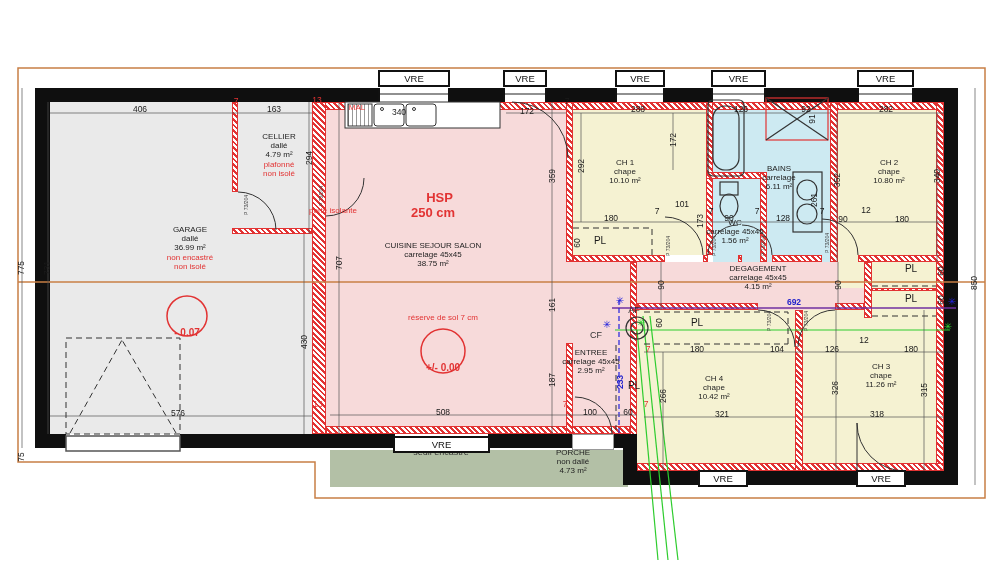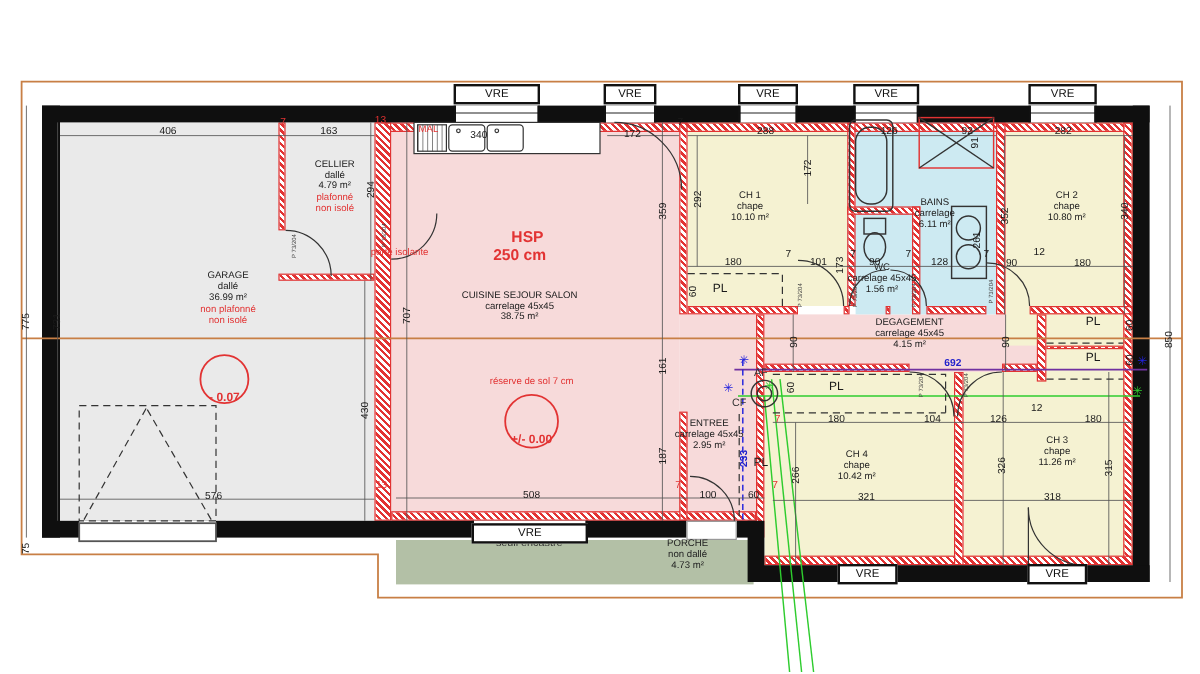--- a/index.html
+++ b/index.html
@@ -212,21 +212,21 @@
         <path d="M644,344 H788"></path>
       <path d="M616,345 V430"></path>
     </g>
   </svg>
 
   <div id="labels">
       <div class="room" style="left: 190px; top: 248px;">
         <span class="rt rs">GARAGE</span>
         <span class="rs">dallé</span>
         <span class="rs">36.99 m²</span>
-        <span class="rs red">non plafonné</span>
+        <span class="rs red">non encastré</span>
         <span class="rs red">non isolé</span>
       </div>
       <div class="room" style="left: 279px; top: 155px;">
         <span class="rt rs">CELLIER</span>
         <span class="rs">dallé</span>
         <span class="rs">4.79 m²</span>
         <span class="rs red">plafonné</span>
         <span class="rs red">non isolé</span>
       </div>
       <div class="room" style="left: 433px; top: 255px;">
@@ -281,21 +281,21 @@
       </div>
       <span class="ann red lg" style="left: 433px; top: 198px; padding-left: 13px;">HSP</span>
       <span class="ann red lg" style="left: 433px; top: 213px;">250 cm</span>
       <span class="ann red sm" style="left: 443px; top: 318px;">réserve de sol 7 cm</span>
       <span class="ann lvl" style="left: 187px; top: 316px;">- 0.07</span>
       <span class="ann lvl" style="left: 443px; top: 351px;">+/- 0.00</span>
       <span class="ann red sm" style="left: 333px; top: 211px;">porte isolante</span>
       <span class="ann red sm" style="left: 357px; top: 108px;">MAL</span>
       <span class="ann md" style="left: 441px; top: 453px;">seuil encastré</span>
       <span class="ann md" style="left: 634px; top: 311px;">AF</span>
-      <span class="ann md" style="left: 616px; top: 336px;">CF</span>
+      <span class="ann md" style="left: 596px; top: 336px;">CF</span>
       <span class="dim" style="left: 140px; top: 109px;">406</span>
       <span class="dim" style="left: 274px; top: 109px;">163</span>
       <span class="dim red" style="left: 236px; top: 101px;">7</span>
       <span class="dim red" style="left: 317px; top: 100px;">13</span>
       <span class="dim" style="left: 399px; top: 112px;">340</span>
       <span class="dim" style="left: 527px; top: 111px;">172</span>
       <span class="dim" style="left: 567px; top: 101px;">7</span>
       <span class="dim" style="left: 638px; top: 109px;">288</span>
       <span class="dim" style="left: 741px; top: 109px;">126</span>
       <span class="dim" style="left: 806px; top: 109px;">92</span>
@@ -307,21 +307,21 @@
       <span class="dim v" style="left: 339px; top: 263px;">707</span>
       <span class="dim v" style="left: 304px; top: 342px;">430</span>
       <span class="dim v" style="left: 21px; top: 457px;">75</span>
       <span class="dim v" style="left: 552px; top: 176px;">359</span>
       <span class="dim v" style="left: 552px; top: 305px;">161</span>
       <span class="dim v" style="left: 552px; top: 380px;">187</span>
       <span class="dim v" style="left: 581px; top: 166px;">292</span>
       <span class="dim v" style="left: 673px; top: 140px;">172</span>
       <span class="dim" style="left: 611px; top: 218px;">180</span>
       <span class="dim" style="left: 657px; top: 211px;">7</span>
-      <span class="dim" style="left: 682px; top: 218px;">101</span>
+      <span class="dim" style="left: 682px; top: 204px;">101</span>
       <span class="dim v" style="left: 700px; top: 221px;">173</span>
       <span class="dim" style="left: 729px; top: 218px;">90</span>
       <span class="dim" style="left: 711px; top: 211px;">7</span>
       <span class="dim" style="left: 757px; top: 211px;">7</span>
       <span class="dim" style="left: 783px; top: 218px;">128</span>
       <span class="dim v" style="left: 814px; top: 200px;">261</span>
       <span class="dim v" style="left: 577px; top: 243px;">60</span>
       <span class="dim v" style="left: 837px; top: 180px;">352</span>
       <span class="dim v" style="left: 937px; top: 176px;">340</span>
       <span class="dim" style="left: 843px; top: 219px;">90</span>

